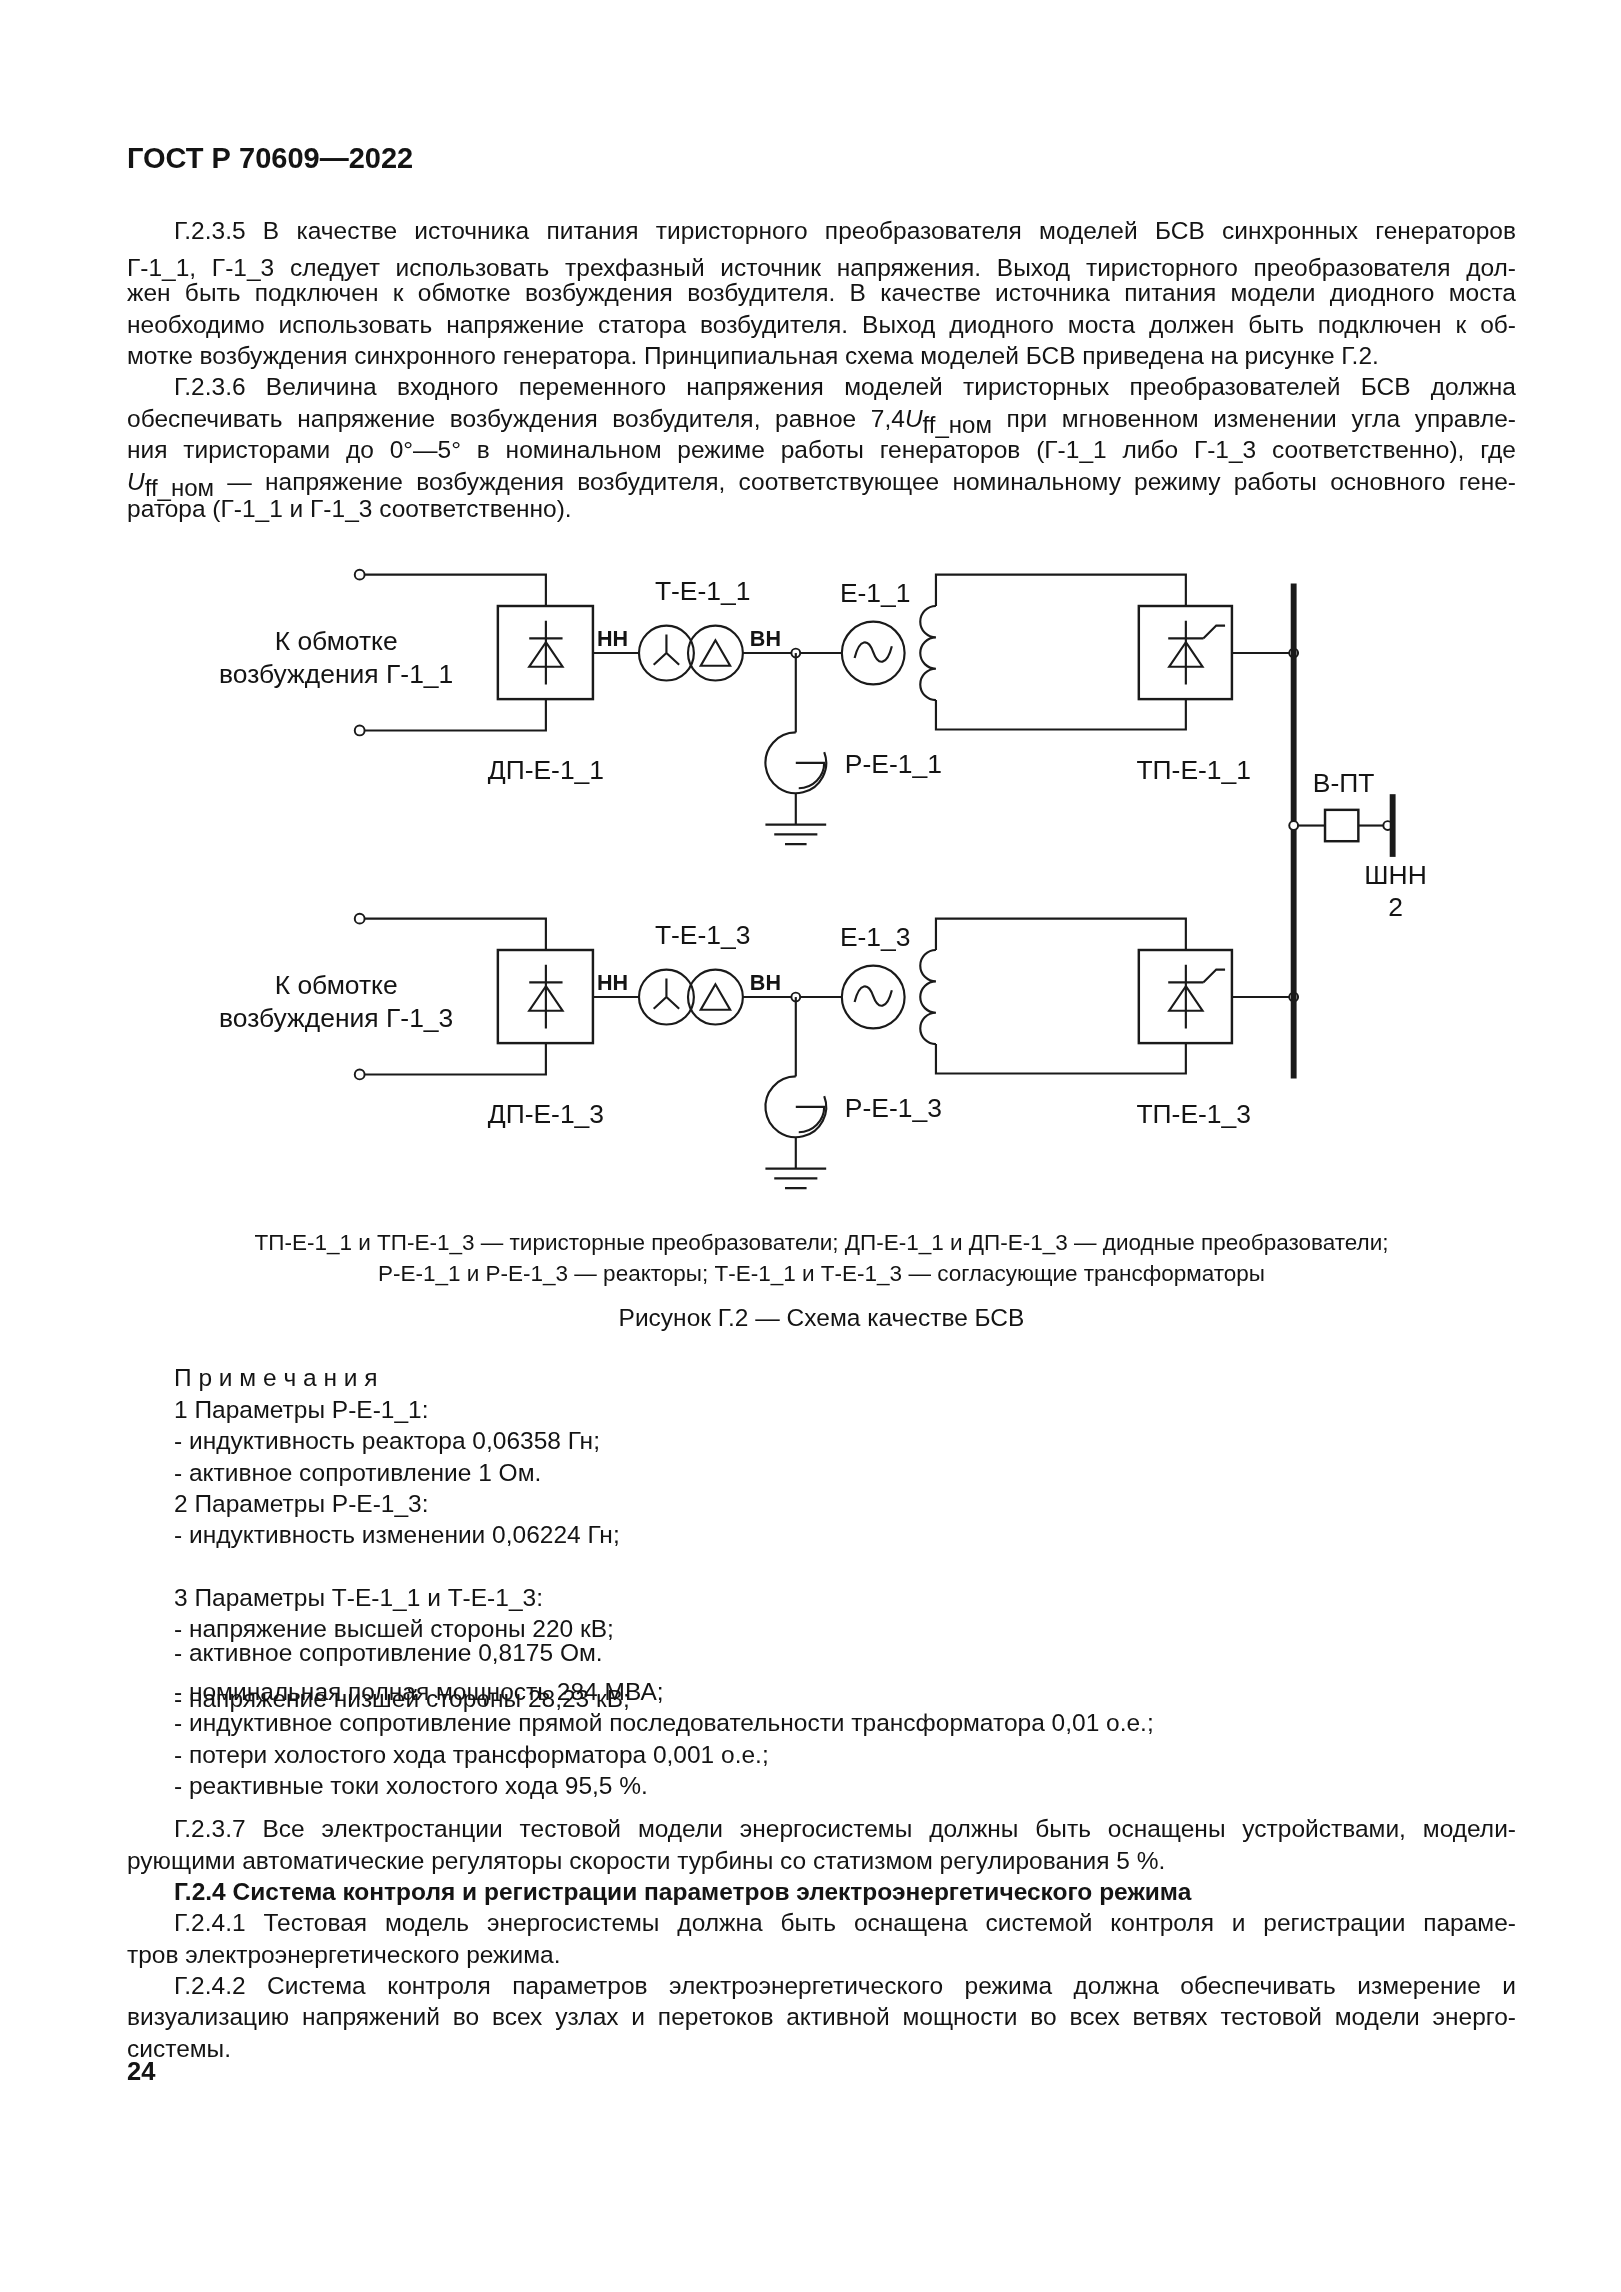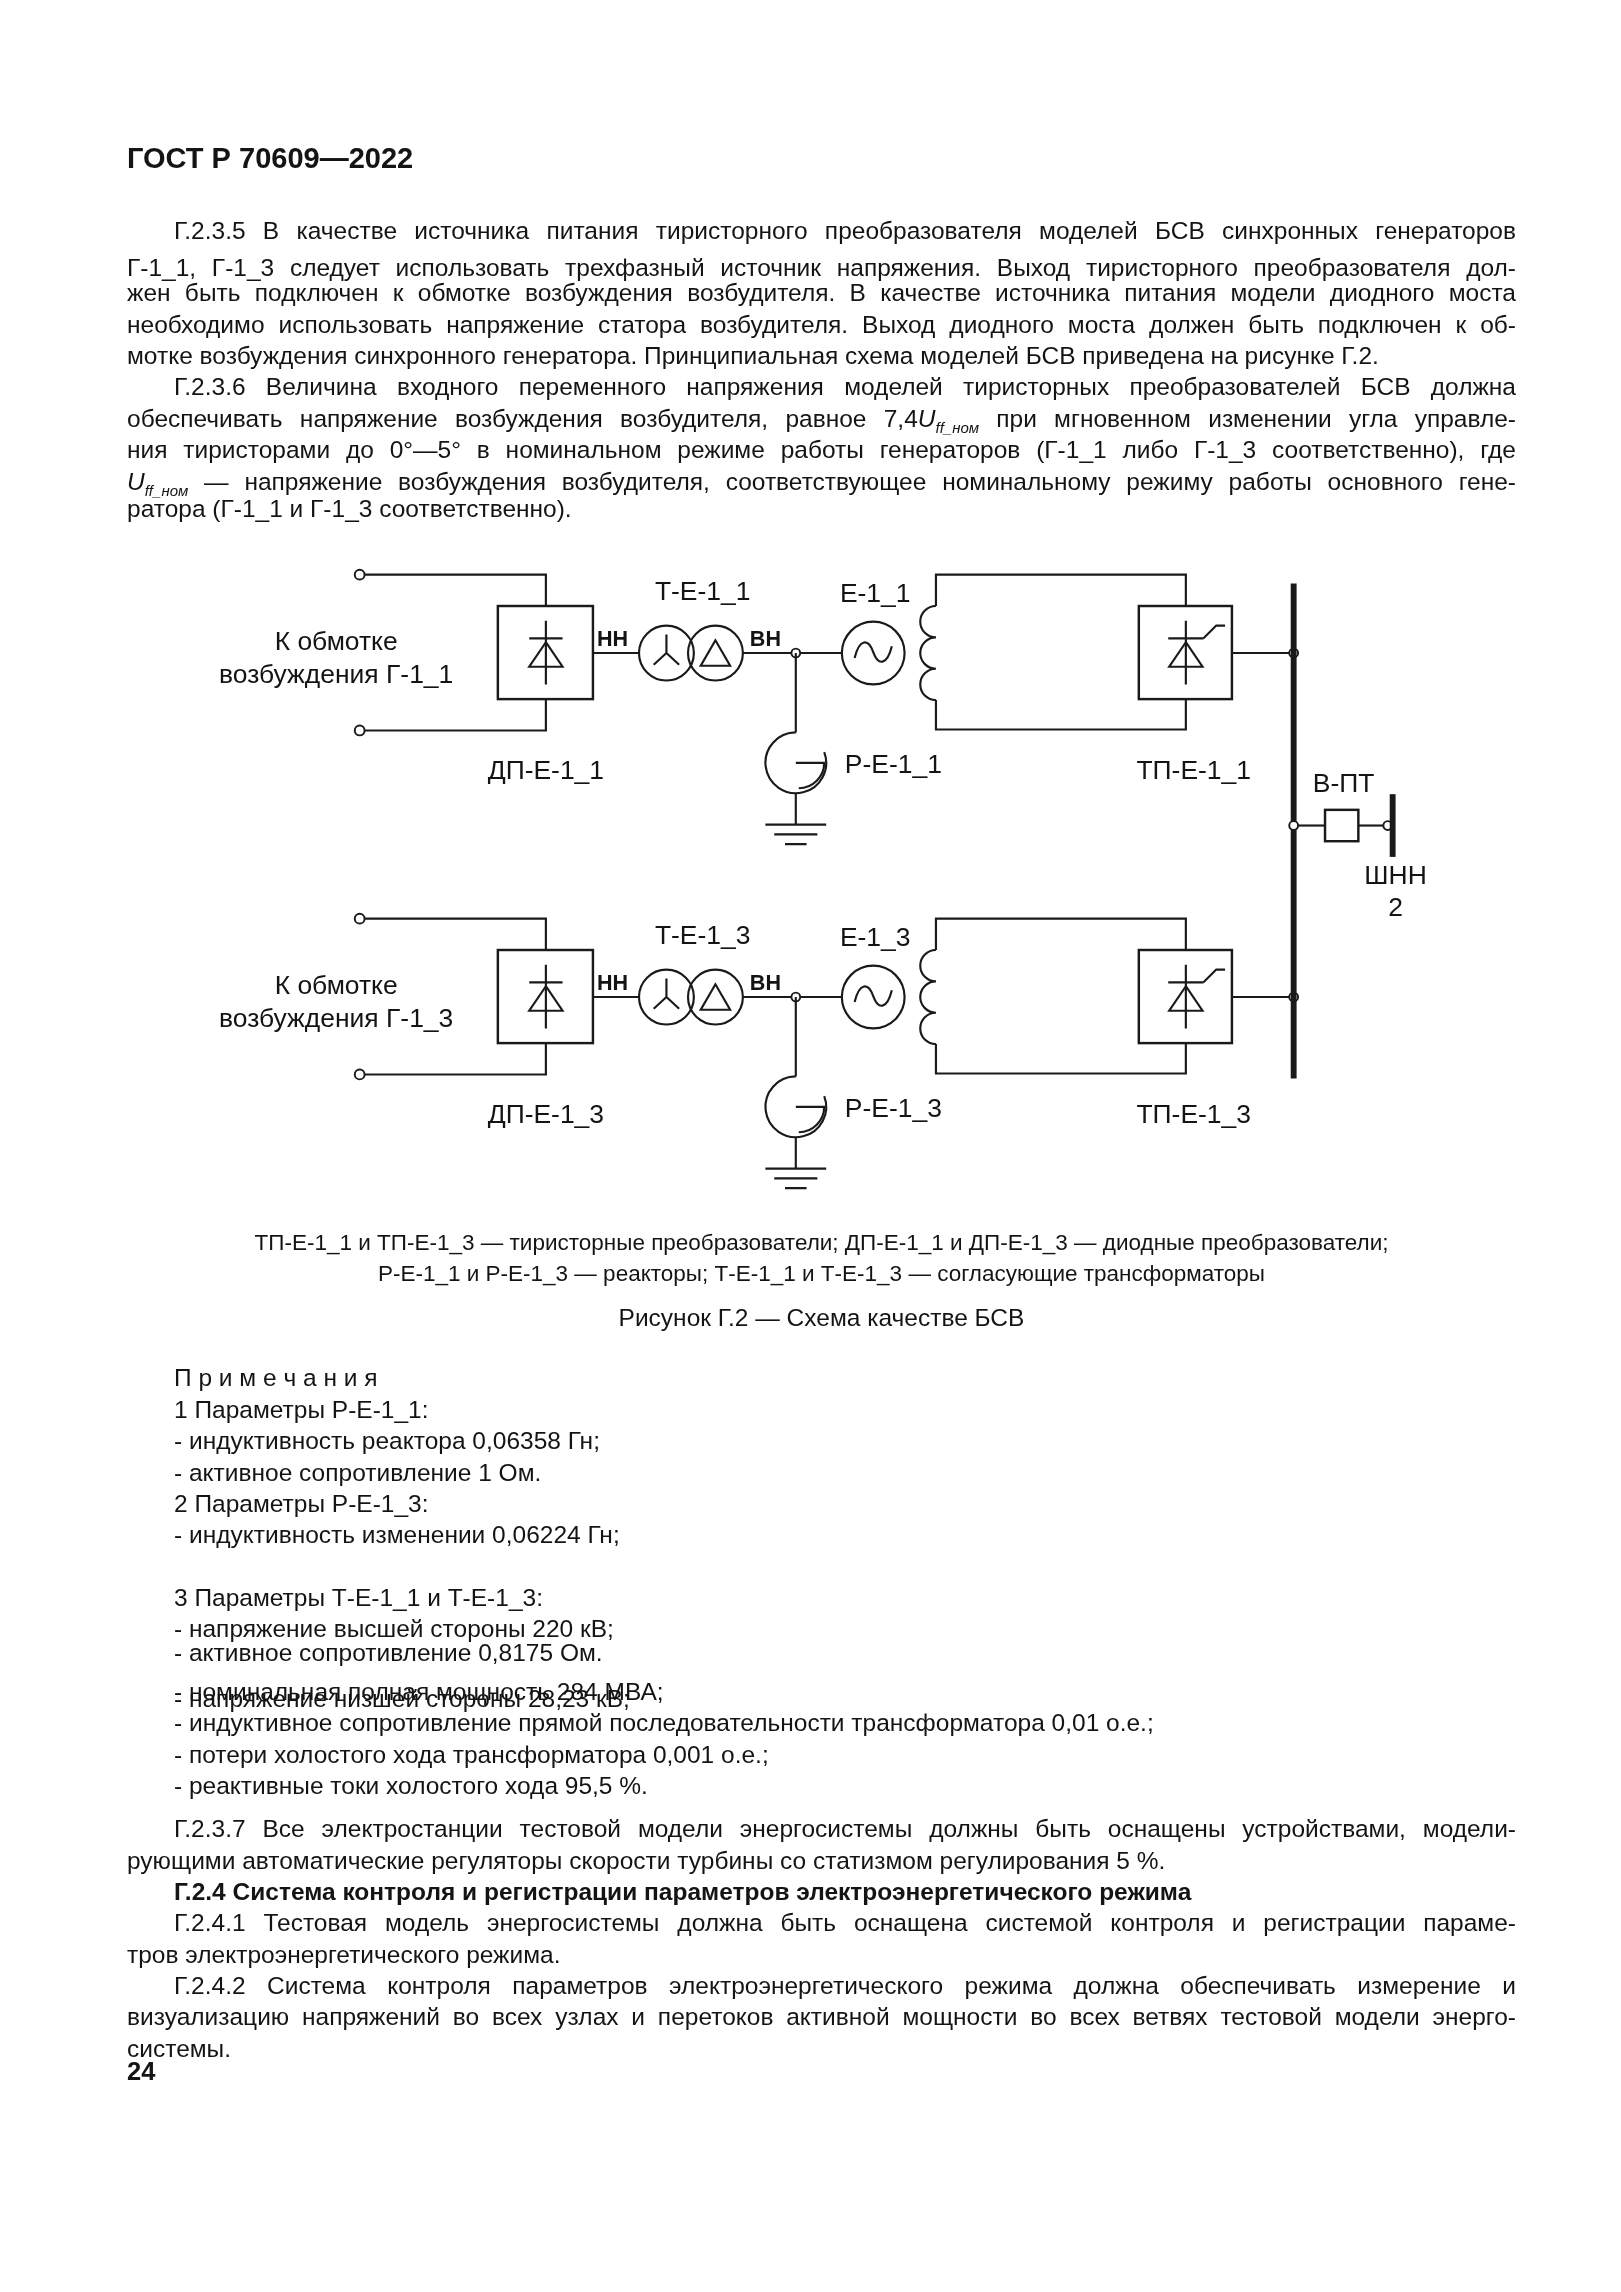--- a/index.html
+++ b/index.html
@@ -14,21 +14,21 @@
   }
   .just{text-align:justify;text-align-last:justify;}
   .ind{padding-left:47px;}
   .nowrap{white-space:nowrap;}
   .notes{left:174px;width:1342px;}
   .centered{text-align:center;text-align-last:center;}
   .bold{font-weight:bold;}
   .cap{font-size:22.5px;}
   .hdr{font-size:29px;font-weight:bold;}
   .pgnum{font-size:25.5px;font-weight:bold;}
-  sub.uff{font-size:15px;vertical-align:sub;line-height:0;font-style:italic;}
+  sub.uff{font-size:24px;vertical-align:sub;line-height:0;}
   i.uvar{font-style:italic;}
   svg{position:absolute;left:0;top:0;}
   svg text{font-family:"Liberation Sans",sans-serif;fill:#141414;}
   .dlab{font-size:27px;}
   .dlab-sm{font-size:22px;font-weight:bold;}
   .wire{stroke:#1a1a1a;stroke-width:2.2;fill:none;}
   .box{stroke:#1a1a1a;stroke-width:2.5;fill:none;}
   .sym{stroke:#1a1a1a;stroke-width:2.2;fill:none;}
   .node{stroke:#1a1a1a;stroke-width:2;fill:#ffffff;}
   .busbar{stroke:#1a1a1a;stroke-width:6;fill:none;}

